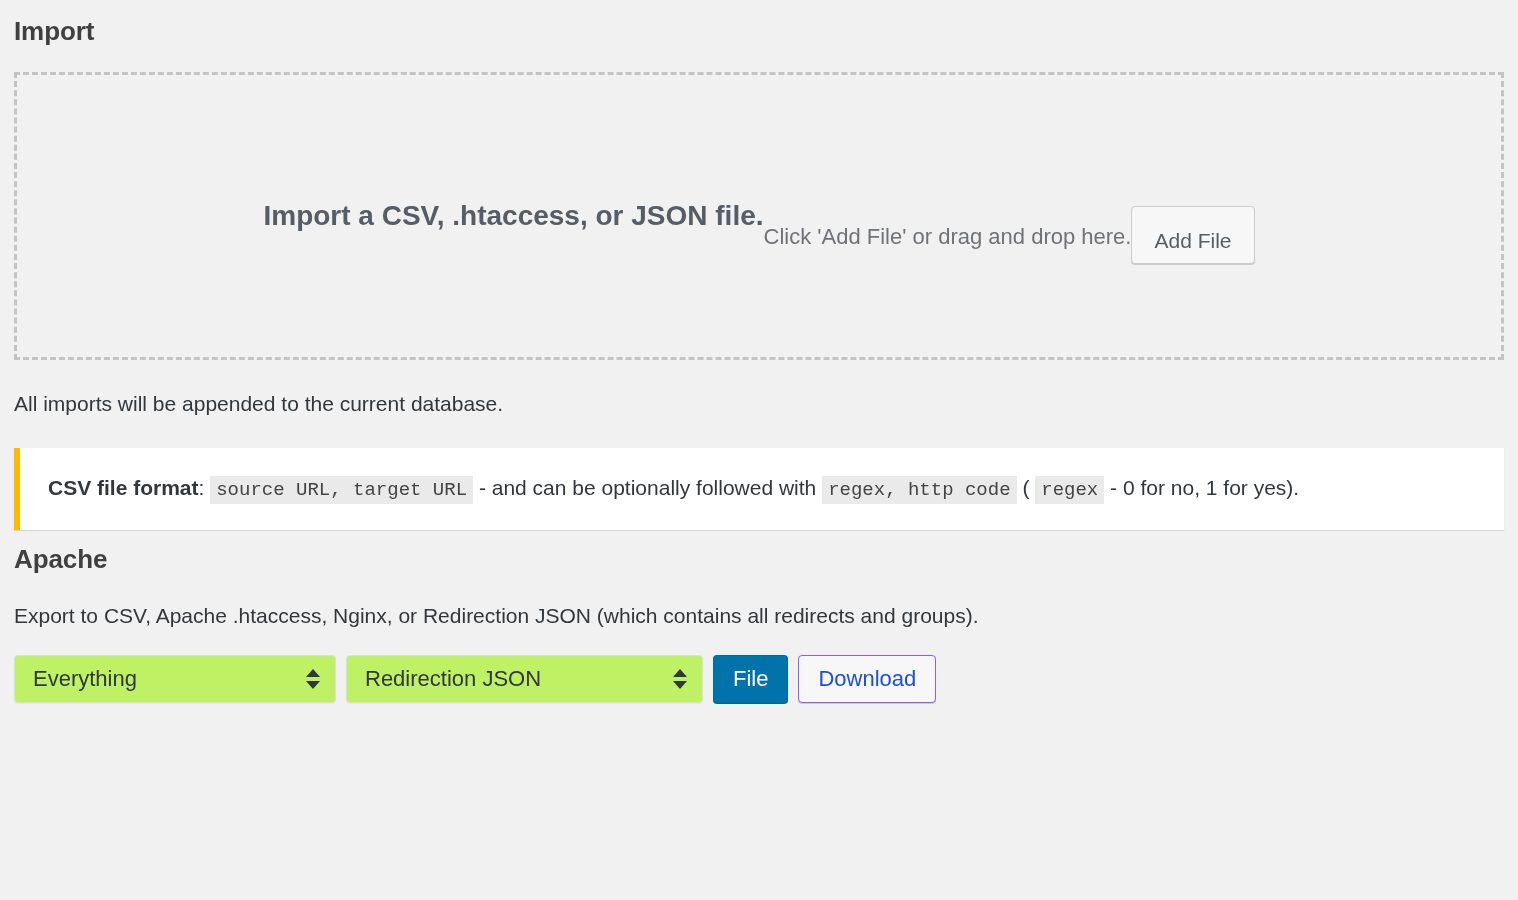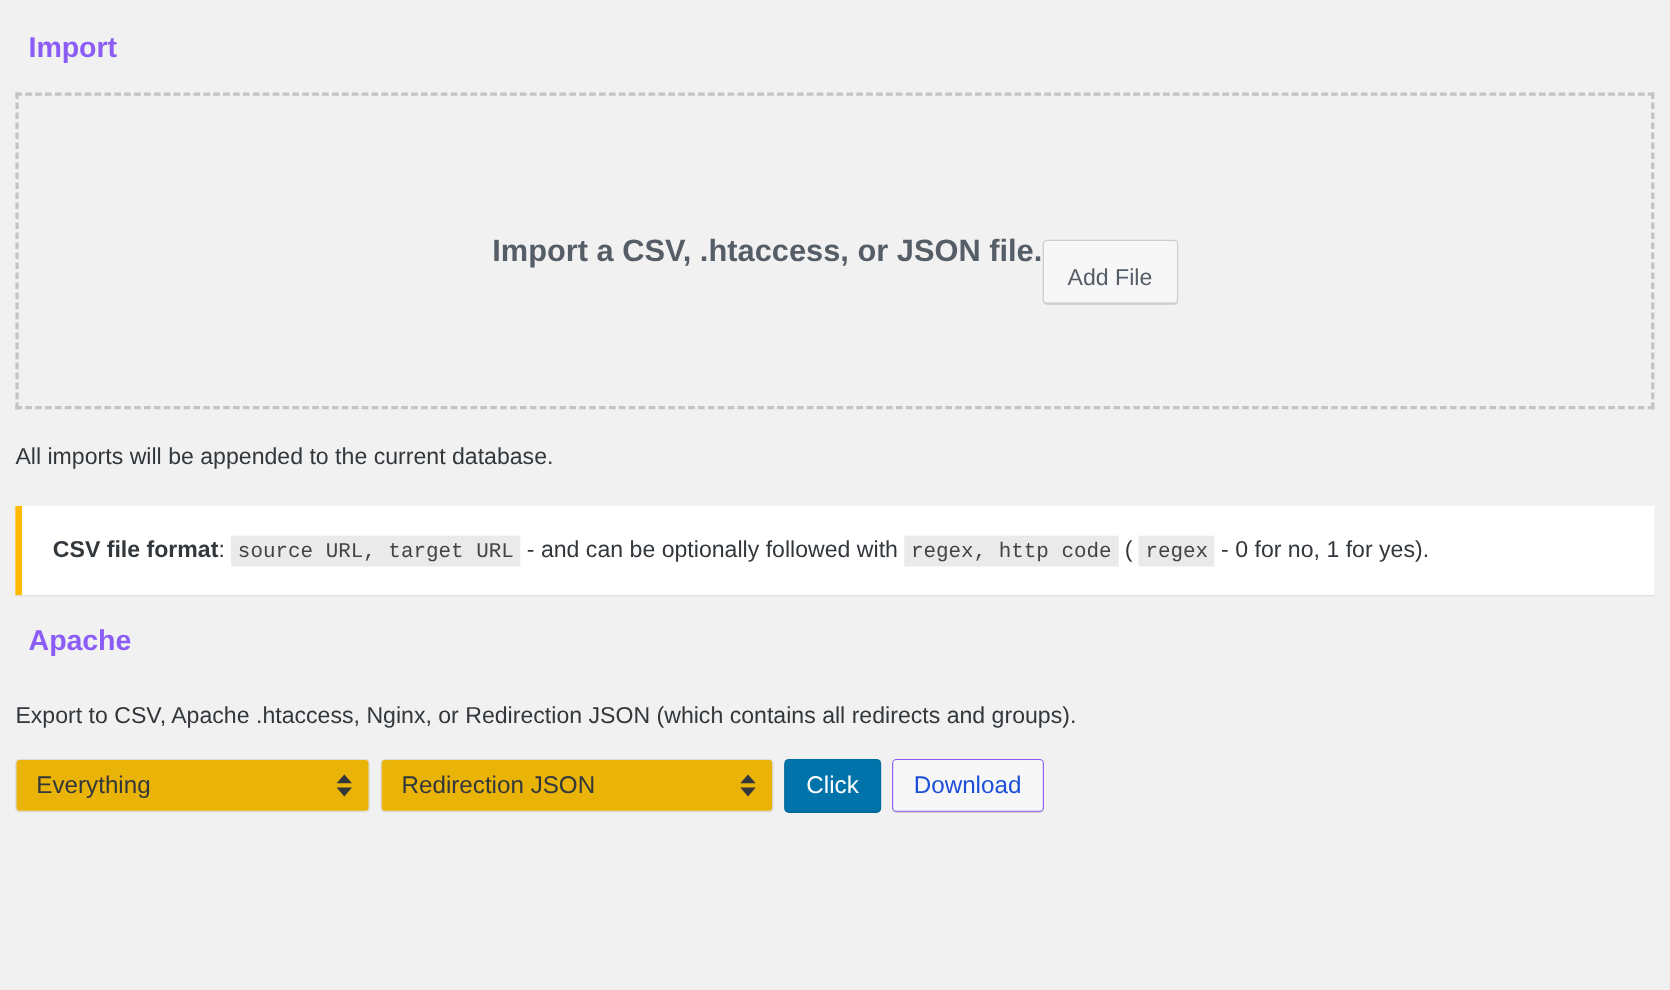--- a/index.html
+++ b/index.html
@@ -18,22 +18,22 @@
     width: 1518px;
     height: 900px;
     padding: 0 14px;
     overflow: hidden;
   }
 
   
   .section-heading {
     font-size: 26px;
     font-weight: bold;
-    color: #8b5cf6;
-    margin: 12px;
+    color: #404040;
+    margin: 0;
     padding: 0;
     line-height: 1;
     letter-spacing: -0.1px;
   }
   .heading-import { padding-top: 18px; }
   .heading-export { padding-top: 16px; }
 
   
   .dropzone {
     margin-top: 28px;
@@ -115,21 +115,21 @@
     display: flex;
     align-items: center;
     padding-top: 26px;
     gap: 10px;
   }
   .select-wrap {
     position: relative;
     display: inline-block;
   }
   .select-box {
-    background: #eab308;
+    background: #bef264;
     border: 1px solid #ddd;
     border-radius: 4px;
     box-shadow: 0 1px 1px rgba(0,0,0,.04);
     height: 48px;
     display: flex;
     align-items: center;
     padding: 0 46px 0 18px;
     font-size: 22px;
     color: #32373c;
     cursor: pointer;
@@ -179,20 +179,21 @@
 </style>
 </head>
 <body>
 
 <div class="page">
 
   <h2 class="section-heading heading-import">Import</h2>
 
   <div class="dropzone">
     <p class="dropzone-title">Import a CSV, .htaccess, or JSON file.</p>
+    <p class="dropzone-subtitle">Click 'Add File' or drag and drop here.</p>
     <button class="add-file-btn">Add File</button>
   </div>
 
   <p class="para para-imports">All imports will be appended to the current database.</p>
 
   <div class="notice">
     <p><strong>CSV file format</strong><span>:</span> <code>source URL, target URL</code> <span>- and can be optionally followed with</span> <code>regex, http code</code> <span>(</span> <code>regex</code> <span>- 0 for no, 1 for yes).</span></p>
   </div>
 
   <h2 class="section-heading heading-export">Apache</h2>
@@ -214,19 +215,19 @@
     <div class="select-wrap">
       <div class="select-box select-format">
         <span>Redirection JSON</span>
       </div>
       <span class="select-arrows">
         <span class="arrow-up"></span>
         <span class="arrow-down"></span>
       </span>
     </div>
 
-    <button class="btn btn-primary">Click</button>
+    <button class="btn btn-primary">File</button>
 
     <button class="btn btn-secondary">Download</button>
   </div>
 
 
 </div>
 
 </body></html>

